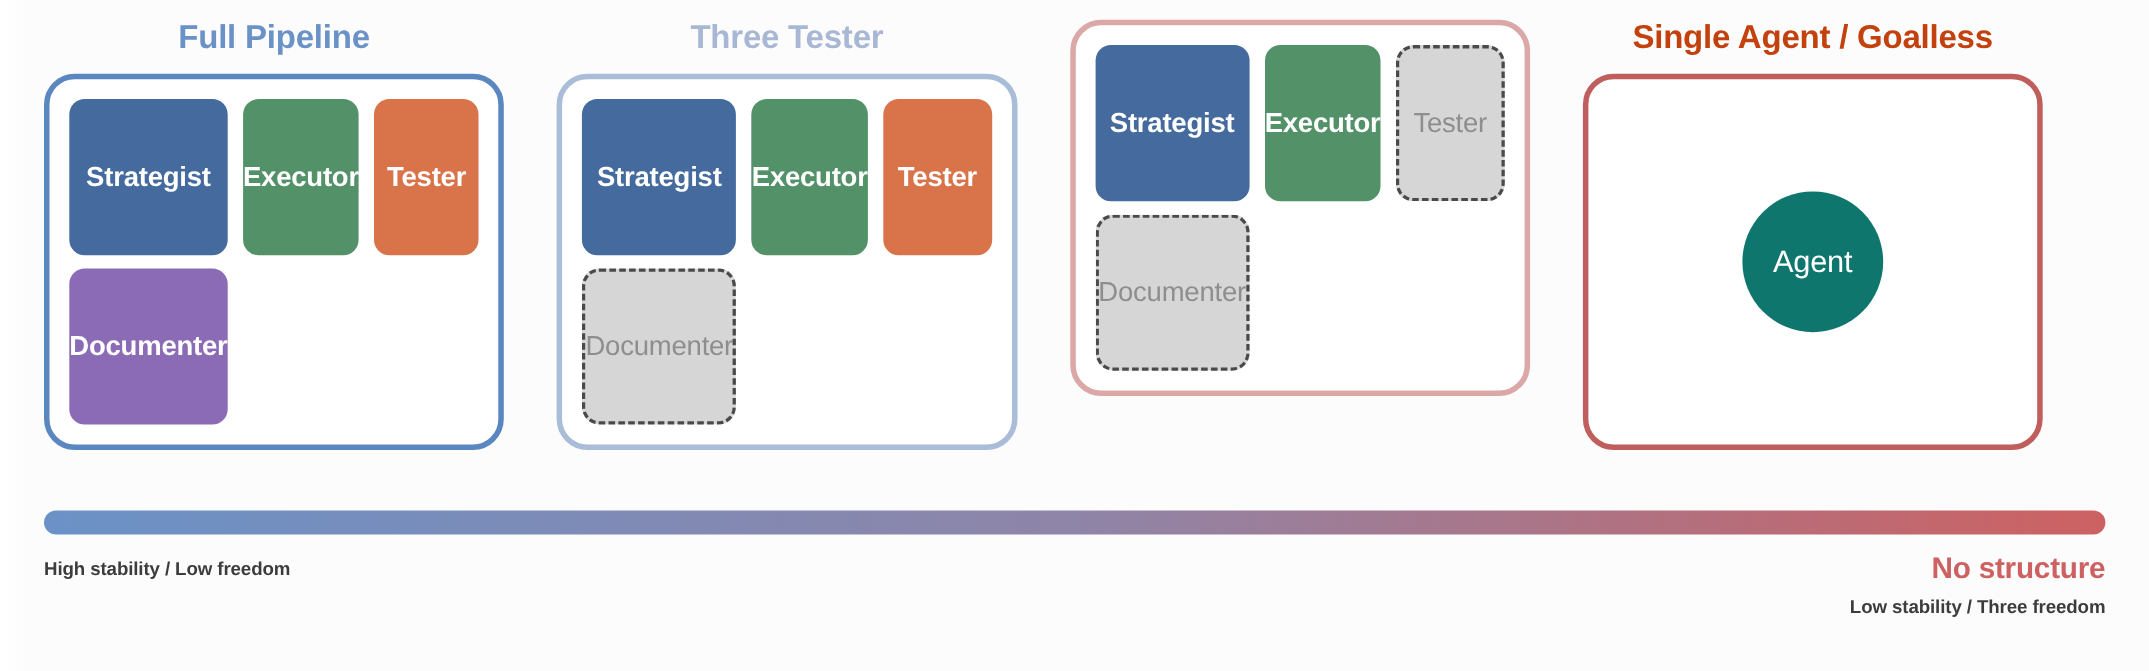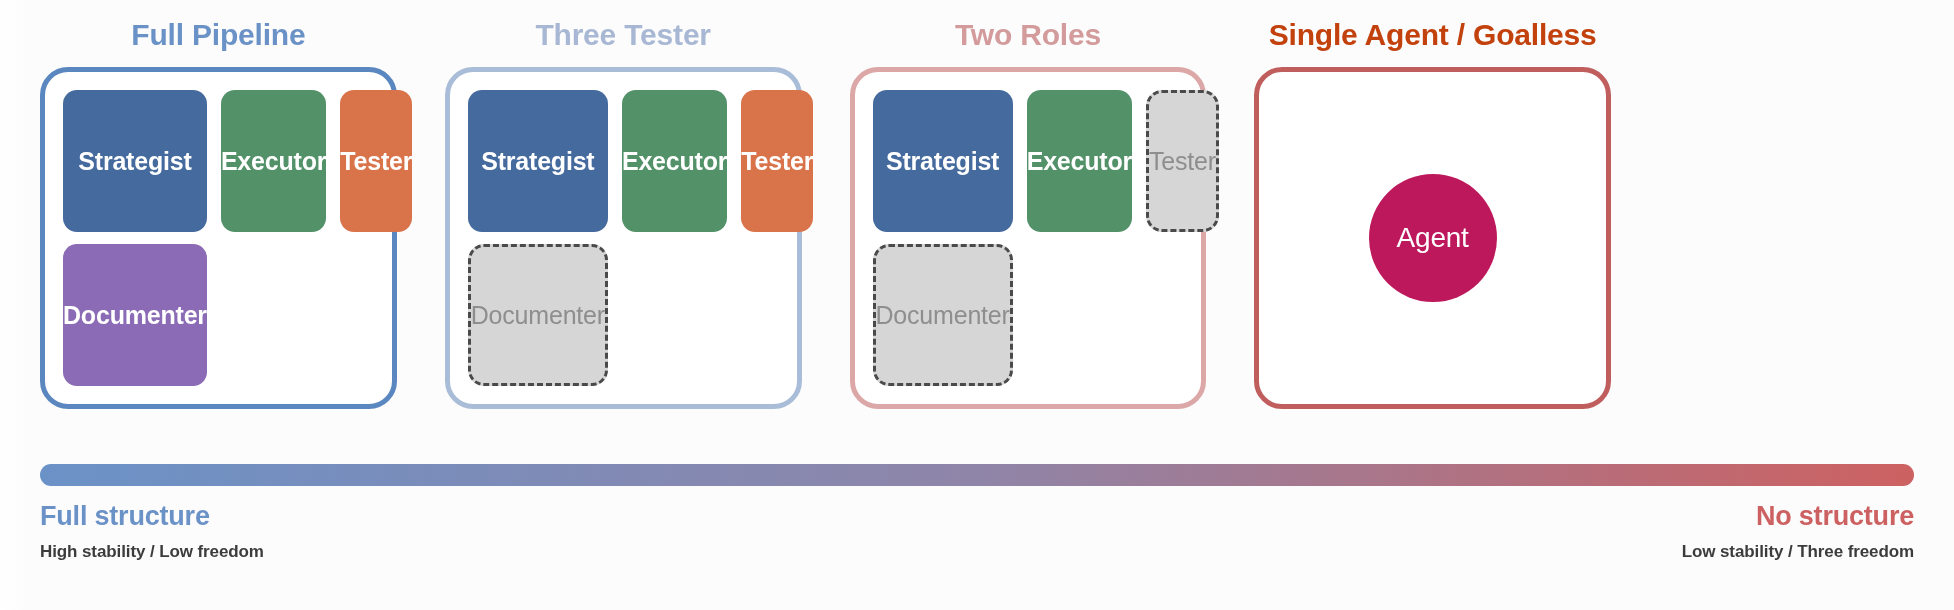--- a/index.html
+++ b/index.html
@@ -29,21 +29,21 @@
     width: 26px;
     background: linear-gradient(to right, #ffffff 0%, #fcfcfc 100%);
     pointer-events: none;
   }
 
   
   .panels-row {
     position: absolute;
     left: 40px;
     top: 18px;
-    width: 1571px;
+    width: 1817px;
     height: 420px;
     display: flex;
     flex-direction: row;
     gap: 48px;
   }
   .panel-col {
     flex: 1 1 0;
     display: flex;
     flex-direction: column;
     align-items: center;
@@ -187,47 +187,45 @@
         <div class="role-grid">
           <div class="role-card" style="background: rgb(69, 106, 158);">Strategist</div>
           <div class="role-card" style="background: rgb(83, 145, 105);">Executor</div>
           <div class="role-card" style="background: rgb(217, 115, 74);">Tester</div>
           <div class="role-card disabled">Documenter</div>
         </div>
       </div>
     </div>
 
     <div class="panel-col">
-      <div class="panel-title" style="color: rgb(211, 155, 155);">Two Roles</div>
       <div class="panel-box" style="border-color: rgb(219, 167, 167);">
         <div class="role-grid">
           <div class="role-card" style="background: rgb(69, 106, 158);">Strategist</div>
           <div class="role-card" style="background: rgb(83, 145, 105);">Executor</div>
           <div class="role-card disabled">Tester</div>
           <div class="role-card disabled">Documenter</div>
         </div>
       </div>
     </div>
 
     <div class="panel-col">
       <div class="panel-title" style="color: #c2410c; text-align: right;">Single Agent / Goalless</div>
       <div class="panel-box" style="border-color: rgb(192, 94, 94);">
         <div class="agent-wrap">
-          <div class="agent-circle" style="background: #be185d; color: rgb(255, 255, 255);">Agent</div>
+          <div class="agent-circle" style="background: #0f766e; color: rgb(255, 255, 255);">Agent</div>
         </div>
       </div>
     </div>
 
   </div>
 
   <div class="spectrum-bar" style="background: linear-gradient(to right, rgb(107, 146, 199) 0%, rgb(143, 133, 168) 50%, rgb(205, 97, 97) 100%);"></div>
 
   <div class="footer">
     <div class="footer-side left">
-      <div class="footer-title" style="color: rgb(107, 146, 199);">Full structure</div>
       <div class="footer-sub">High stability / Low freedom</div>
     </div>
     <div class="footer-side right">
       <div class="footer-title" style="color: rgb(205, 97, 97);">No structure</div>
       <div class="footer-sub">Low stability / Three freedom</div>
     </div>
   </div>
 
 </div>
 

